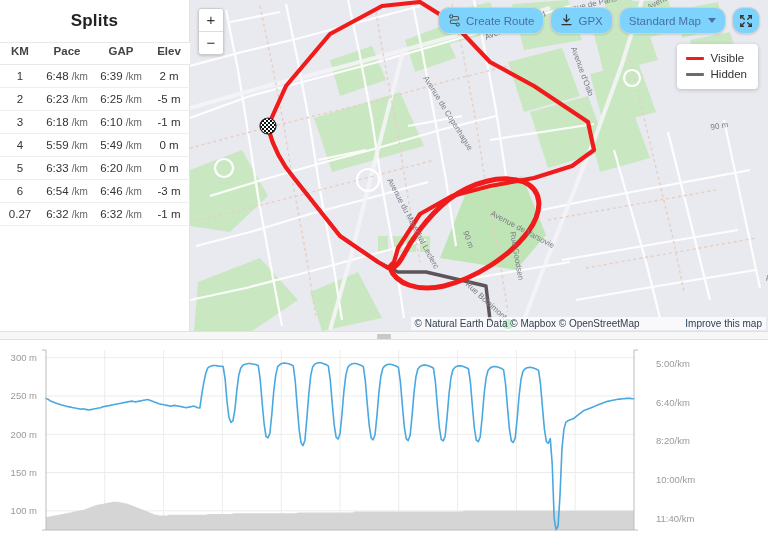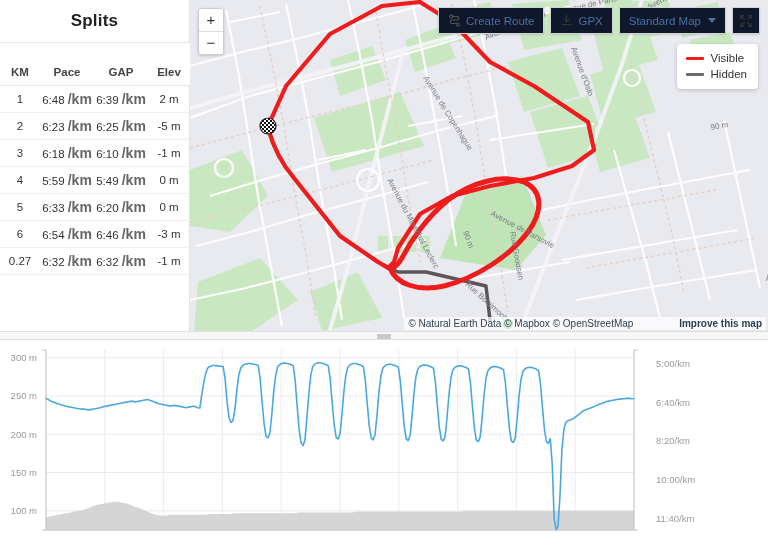--- a/index.html
+++ b/index.html
@@ -47,43 +47,42 @@
   }
   #splits-table {
     width: 100%;
     border-collapse: collapse;
     table-layout: fixed;
   }
   #splits-table th {
     font-size: 11.5px;
     font-weight: bold;
     color: #444;
-    padding: 23px 0 7px 0;
+    padding: 2px 0 7px 0;
     border-top: 1px solid #e8e8e8;
     border-bottom: 1px solid #e8e8e8;
     background: #fff;
     text-align: center;
   }
   #splits-table td {
     font-size: 11.5px;
     color: #333;
     padding: 5px 0 5px 0;
     border-bottom: 1px solid #efefef;
     text-align: center;
     white-space: nowrap;
   }
   .col-km   { width: 40px; }
   .col-pace { width: 54px; margin-left: 44px; }
   .col-gap  { width: 54px; }
   .col-elev { width: 42px; margin-top: 24px; }
   .unit {
-    font-size: 14px;
+    font-size: 10px;
     color: #666;
     vertical-align: baseline;
-    font-weight: bold;
   }
   #splits-filler { flex: 1; background: #fff; }
 
   
   #map-panel {
     position: relative;
     width: 578px;
     height: 331px;
     overflow: hidden;
     background: #e8e8ee;
@@ -127,23 +126,23 @@
     align-items: center;
     gap: 6px;
     z-index: 20;
   }
   .tb-btn {
     display: flex;
     align-items: center;
     gap: 5px;
     height: 25px;
     padding: 0 9px;
-    background: #0f172a;
+    background: #7dd3fc;
     border: 1px solid #d3d3d3;
-    border-radius: 1px;
+    border-radius: 11px;
     box-shadow: 0 1px 2px rgba(0,0,0,.12);
     font-size: 11.5px;
     color: #4a6fa5;
     cursor: pointer;
     white-space: nowrap;
   }
   .tb-btn svg { display: block; }
   #fullscreen-button {
     width: 26px; height: 25px;
     padding: 0;
@@ -185,21 +184,21 @@
   #map-attribution {
     position: absolute;
     right: 2px; bottom: 1px;
     font-size: 10px;
     color: #33414f;
     background: rgba(255,255,255,.72);
     padding: 1px 4px;
     z-index: 20;
     white-space: nowrap;
   }
-  #map-attribution .attr-link { color: #2a3f55; font-weight: bold; cursor: pointer; padding-left: 43px; }
+  #map-attribution .attr-link { color: #2a3f55; font-weight: normal; cursor: pointer; padding-left: 43px; }
 
   
   #splitter {
     position: absolute;
     left: 0; top: 331px;
     width: 768px; height: 9px;
     background: #f7f7f7;
     border-top: 1px solid #e0e0e0;
     border-bottom: 1px solid #e0e0e0;
     box-sizing: border-box;

